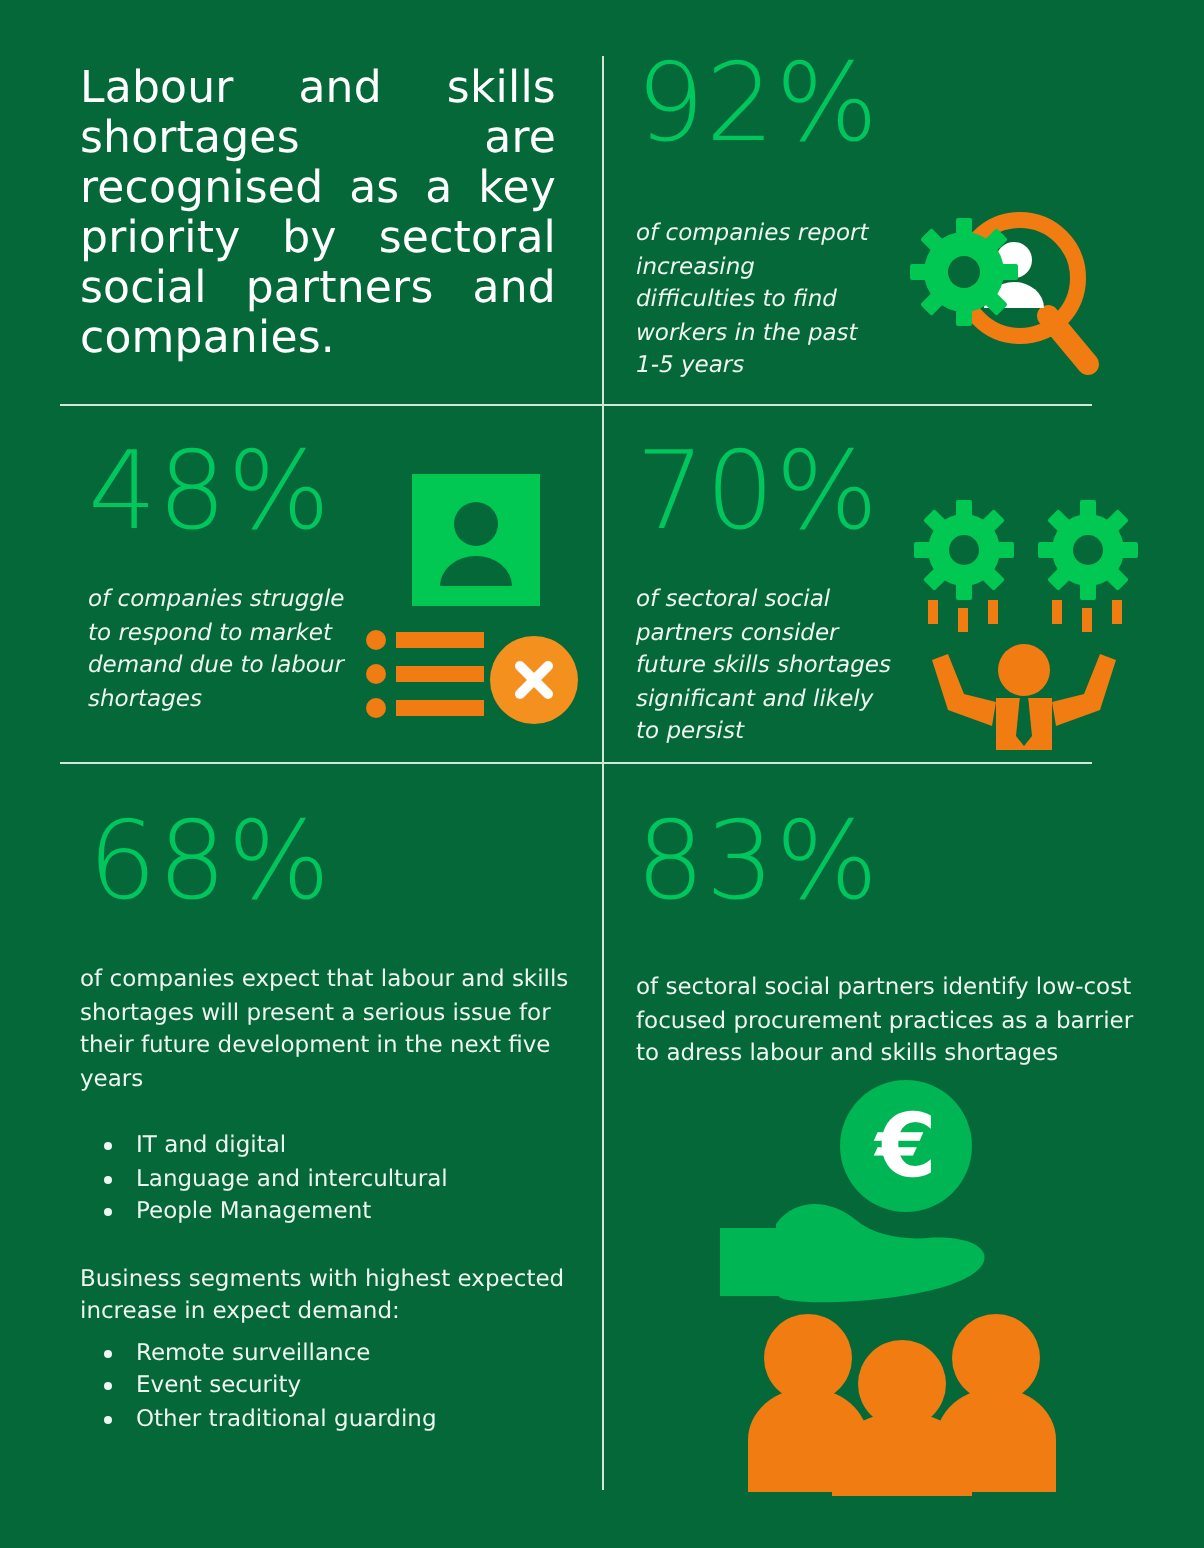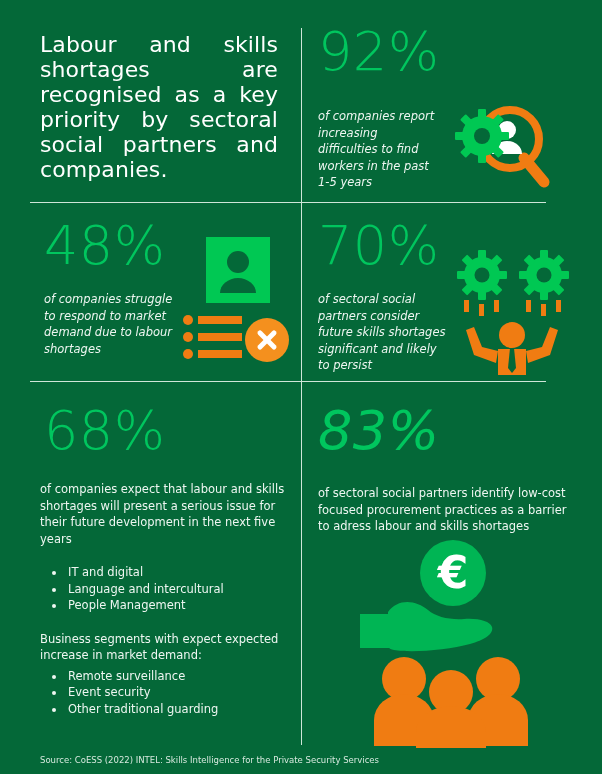--- a/index.html
+++ b/index.html
@@ -97,21 +97,21 @@
 
   .pct-48 { position: absolute; left: 44px;  top: 218px; }
   .txt-48 { position: absolute; left: 44px;  top: 291px; width: 132px; }
 
   .pct-70 { position: absolute; left: 318px; top: 218px; }
   .txt-70 { position: absolute; left: 318px; top: 291px; width: 128px; }
 
   .pct-68 { position: absolute; left: 44px;  top: 403px; }
   .txt-68 { position: absolute; left: 40px;  top: 481px; width: 248px; }
 
-  .pct-83 { position: absolute; left: 318px; top: 403px; font-style: italic; }
+  .pct-83 { position: absolute; left: 318px; top: 403px; }
   .txt-83 { position: absolute; left: 318px; top: 469px; width: 258px; margin-top: 16px; }
 
   .source {
     position: absolute;
     left: 40px;
     top: 754px;
     color: #d7e9de;
     font-size: 8.5px;
     line-height: 12px;
   }
@@ -243,21 +243,21 @@
   <div class="pct pct-68">68%</div>
   <div class="txt-68">
     <p class="blurb-wide" style="margin:0;">of companies expect that labour and skills shortages will present a serious issue for their future development in the next five years</p>
     <div class="spacer"></div>
     <ul class="bullets">
       <li>IT and digital</li>
       <li>Language and intercultural</li>
       <li>People Management</li>
     </ul>
     <div class="spacer"></div>
-    <p class="list-head">Business segments with expect expected increase in market demand:</p>
+    <p class="list-head">Business segments with highest expected increase in expect demand:</p>
     <ul class="bullets">
       <li>Remote surveillance</li>
       <li>Event security</li>
       <li>Other traditional guarding</li>
     </ul>
   </div>
 
   <div class="pct pct-83">83%</div>
   <div class="blurb-wide txt-83">of sectoral social partners identify low-cost focused procurement practices as a barrier to adress labour and skills shortages</div>
 
@@ -281,15 +281,14 @@
 
         <circle cx="126" cy="27" r="22"></circle>
         <path d="M96 94 V68 a30 26 0 0 1 60 0 V94 z"></path>
 
         <circle cx="79" cy="40" r="22"></circle>
         <path d="M44 96 V80 a35 26 0 0 1 70 0 V96 z"></path>
       </g>
     </svg>
   </div>
 
-  <div class="source">Source: CoESS (2022) INTEL: Skills Intelligence for the Private Security Services</div>
 
 </div>
 
 </body></html>

